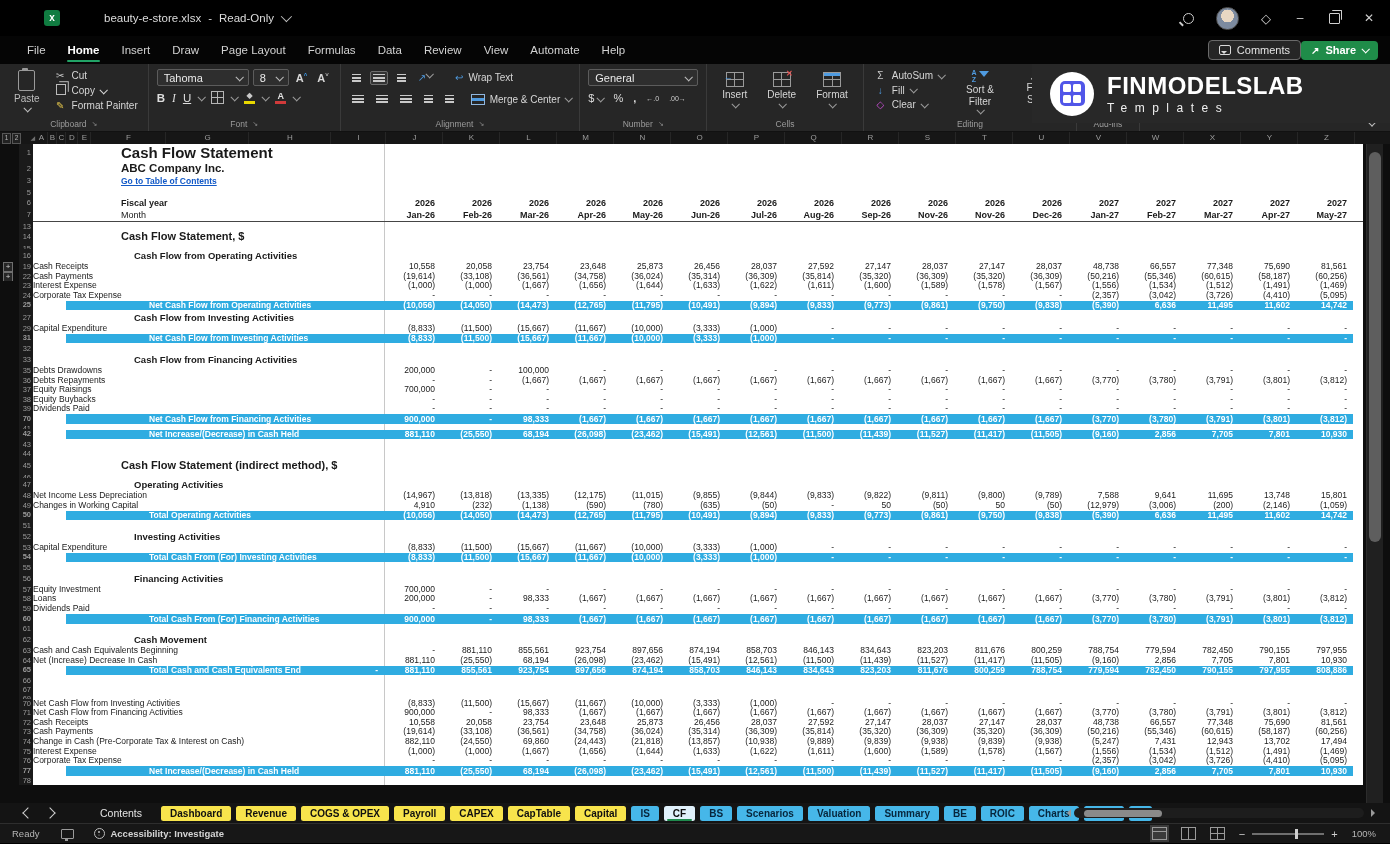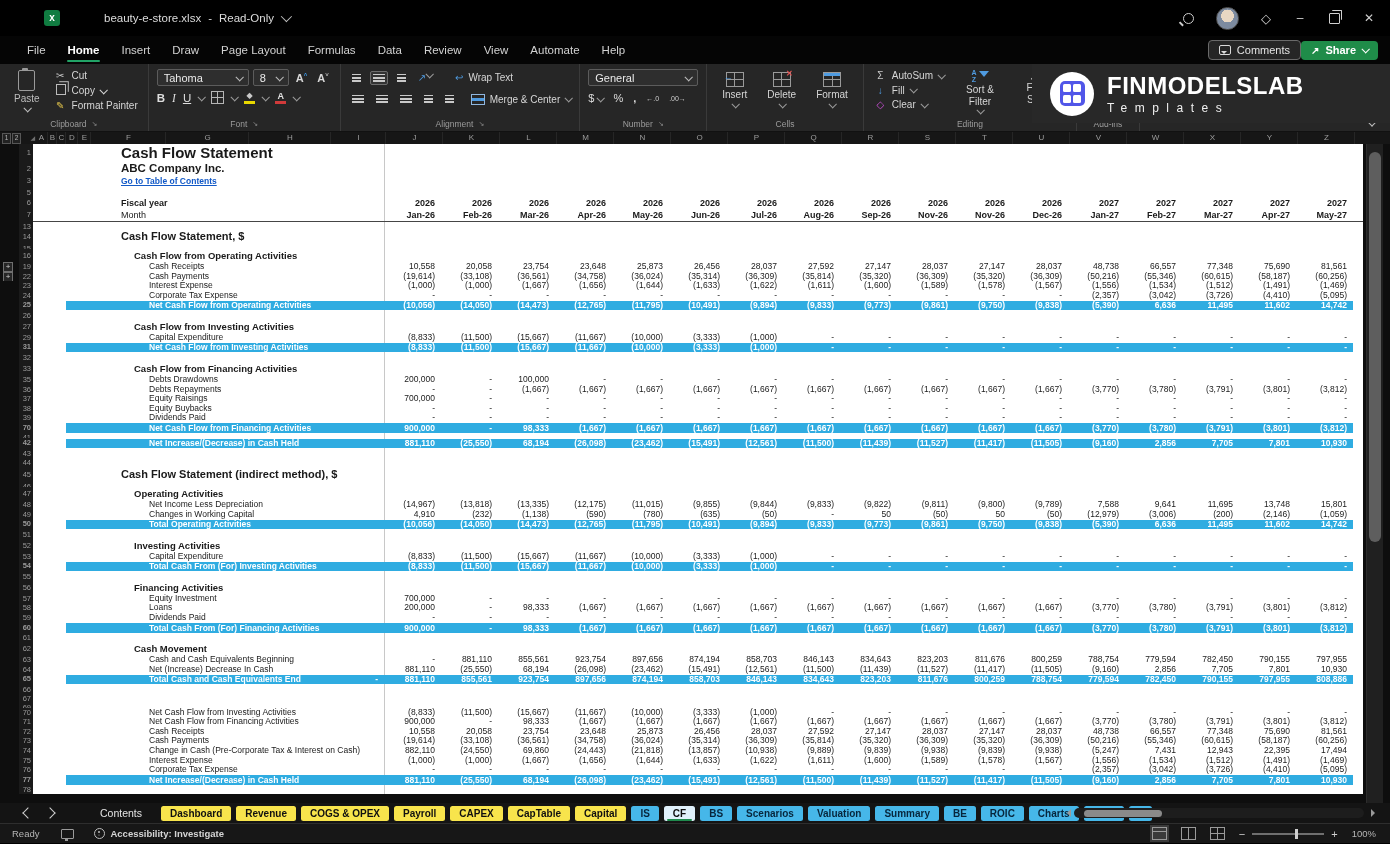--- a/index.html
+++ b/index.html
@@ -109,21 +109,21 @@
   .c{width:57px;flex:none;text-align:right;padding-right:6px;box-sizing:border-box;white-space:nowrap;overflow:hidden;}
   .pre{position:absolute;right:6px;top:0;}
   .r-title{height:18px;line-height:17px;}.r-title .lab{font-size:15px;font-weight:700;padding-left:88px;width:500px;}
   .r-subtitle{height:14px;line-height:13px;}.r-subtitle .lab{font-size:11.5px;font-weight:700;padding-left:88px;}
   .r-link{height:12px;line-height:10px;}.r-link .lab{font-size:8.5px;font-weight:600;color:#1259C7;text-decoration:underline;padding-left:88px;}
   .r-blank{height:9px;}.r-thin{height:5px;}.r-gap7{height:7px;}
   .r-fiscal{height:12px;line-height:12px;}.r-fiscal .lab{font-size:9px;font-weight:700;padding-left:88px;}.r-fiscal .c{font-size:9px;font-weight:700;}
   .r-month{height:13px;line-height:12px;}.r-month .sr{border-bottom:1px solid #454545;}.r-month .lab{font-size:9px;font-weight:400;padding-left:88px;}.r-month .c{font-size:9px;font-weight:700;}
   .r-section{height:15px;line-height:15px;}.r-section .lab{font-size:11px;font-weight:700;padding-left:88px;width:500px;}
   .r-subsection{height:13px;line-height:13px;}.r-subsection .lab{font-size:9.5px;font-weight:700;padding-left:101px;width:500px;}
-  .r-item{height:9.6px;line-height:9.6px;font-size:8.5px;}.r-item .lab{padding-left:116px;}
+  .r-item{height:9.6px;line-height:9.6px;font-size:8.5px;}.r-item .lab{}
   .r-total{height:10.5px;line-height:10.5px;font-size:8.5px;font-weight:700;}
   .r-total .sr::before{content:"";position:absolute;left:33px;top:0.5px;bottom:0.5px;width:1287px;background:#2FACE1;}
   .r-total .lab{padding-left:116px;color:#fff;position:relative;z-index:1;}
   .r-total .c{color:#fff;position:relative;z-index:1;}
   .vscroll{position:absolute;left:1366px;top:12px;bottom:0;width:16px;background:#202020;border-left:1px solid #2c2c2c;}
   .vthumb{position:absolute;left:2px;right:2px;top:8px;height:390px;background:#5e5e5e;border-radius:6px;}
 
   
   .tabbar{height:20px;background:#141414;display:flex;align-items:center;position:relative;}
   .nav-ar{width:7px;height:7px;border-left:1.6px solid #cfcfcf;border-bottom:1.6px solid #cfcfcf;display:inline-block;}
@@ -724,26 +724,20 @@
             <div class="c">(9,750)</div>
             <div class="c">(9,838)</div>
             <div class="c">(5,390)</div>
             <div class="c">6,636</div>
             <div class="c">11,495</div>
             <div class="c">11,602</div>
             <div class="c">14,742</div>
           </div>
           <div class="edge"></div>
         </div>
-        <div class="row r-blank">
-          <div class="rail"></div>
-          <div class="rn">26</div>
-          <div class="sr"></div>
-          <div class="edge"></div>
-        </div>
         <div class="row r-subsection">
           <div class="rail"></div>
           <div class="rn">27</div>
           <div class="sr">
             <div class="lab">Cash Flow from Investing Activities</div>
           </div>
           <div class="edge"></div>
         </div>
         <div class="row r-item">
           <div class="rail"></div>
@@ -1497,21 +1491,21 @@
             <div class="c">(13,857)</div>
             <div class="c">(10,938)</div>
             <div class="c">(9,889)</div>
             <div class="c">(9,839)</div>
             <div class="c">(9,938)</div>
             <div class="c">(9,839)</div>
             <div class="c">(9,938)</div>
             <div class="c">(5,247)</div>
             <div class="c">7,431</div>
             <div class="c">12,943</div>
-            <div class="c">22,395</div>
+            <div class="c">13,702</div>
             <div class="c">17,494</div>
           </div>
           <div class="edge"></div>
         </div>
         <div class="row r-item">
           <div class="rail"></div>
           <div class="rn">75</div>
           <div class="sr">
             <div class="lab">Interest Expense</div>
             <div class="c">(1,000)</div>

